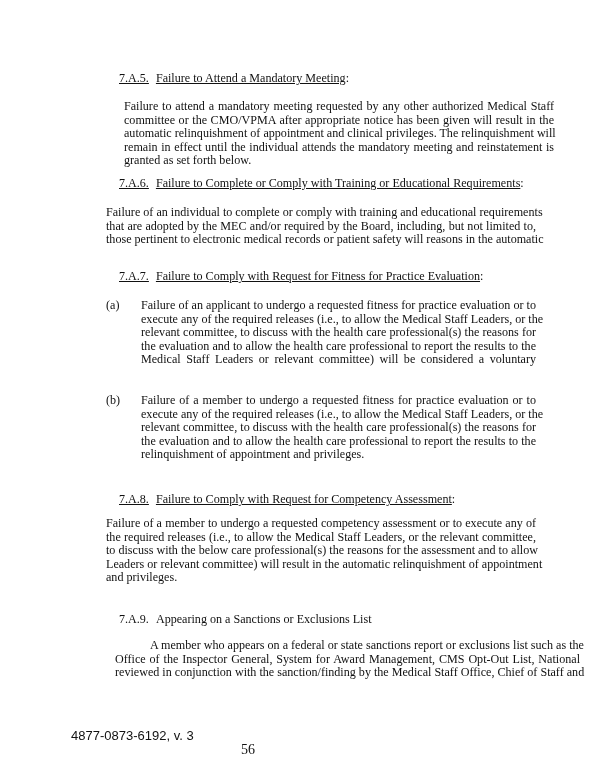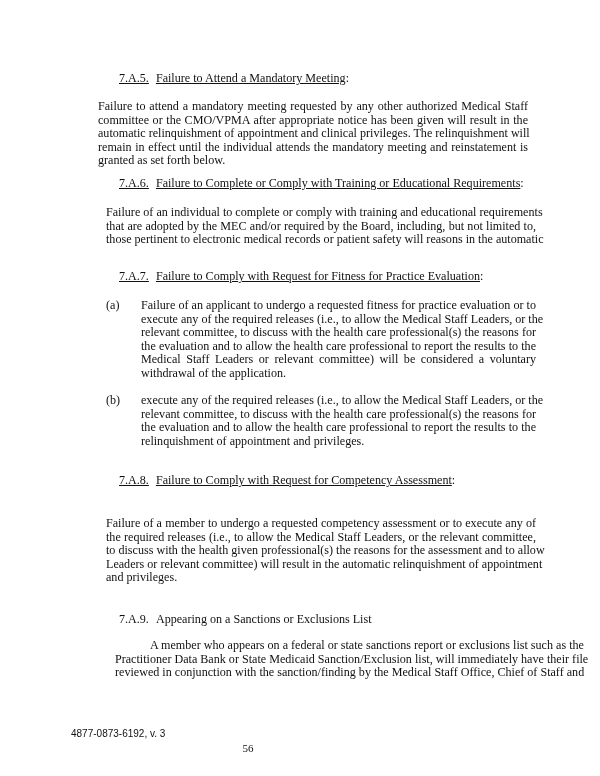--- a/index.html
+++ b/index.html
@@ -22,36 +22,36 @@
       position: absolute; line-height: 13.5px;
     }
     .line {
       display: block; white-space: nowrap; text-align: justify; text-align-last: justify;
       height: 13.5px;
     }
     .line.last { text-align-last: left; }
     .marker { position: absolute; left: 106px; line-height: 13.5px; }
     .footer-id {
       position: absolute; left: 71px; top: 728px;
-      font-family: "Liberation Sans", "DejaVu Sans", sans-serif; font-size: 10px;
+      font-family: "Liberation Sans", "DejaVu Sans", sans-serif; font-size: 13px;
     }
     .page-num {
       position: absolute; left: 0; width: 496px; text-align: center; top: 742px;
-      font-size: 11px;
+      font-size: 14px;
     }
   </style>
 </head>
 <body>
 
 <div class="page">
 
   <div class="heading" style="top:71px;">
     <span class="num">7.A.5.</span><span class="title">Failure to Attend a Mandatory Meeting</span><span>:</span>
   </div>
-  <div class="para" style="left:98px; width:430px; top:100px;">
+  <div class="para" style="left:124px; width:430px; top:100px;">
     <span class="line">Failure to attend a mandatory meeting requested by any other authorized Medical Staff</span>
     <span class="line">committee or the CMO/VPMA after appropriate notice has been given will result in the</span>
     <span class="line">automatic relinquishment of appointment and clinical privileges.  The relinquishment will</span>
     <span class="line">remain in effect until the individual attends the mandatory meeting and reinstatement is</span>
     <span class="line last">granted as set forth below.</span>
   </div>
 
   <div class="heading" style="top:176px;">
     <span class="num">7.A.6.</span><span class="title">Failure to Complete or Comply with Training or Educational Requirements</span><span>:</span>
   </div>
@@ -65,46 +65,46 @@
     <span class="num">7.A.7.</span><span class="title">Failure to Comply with Request for Fitness for Practice Evaluation</span><span>:</span>
   </div>
 
   <div class="marker" style="top:299px;">(a)</div>
   <div class="para" style="left:141px; width:395px; top:299px;">
     <span class="line">Failure of an applicant to undergo a requested fitness for practice evaluation or to</span>
     <span class="line">execute any of the required releases (i.e., to allow the Medical Staff Leaders, or the</span>
     <span class="line">relevant committee, to discuss with the health care professional(s) the reasons for</span>
     <span class="line">the evaluation and to allow the health care professional to report the results to the</span>
     <span class="line">Medical Staff Leaders or relevant committee) will be considered a voluntary</span>
-    <span class="line last">withdrawal of the application.</span>
   </div>
 
   <div class="marker" style="top:394px;">(b)</div>
   <div class="para" style="left:141px; width:395px; top:394px;">
+    <span class="line">Failure of a member to undergo a requested fitness for practice evaluation or to</span>
     <span class="line">execute any of the required releases (i.e., to allow the Medical Staff Leaders, or the</span>
     <span class="line">relevant committee, to discuss with the health care professional(s) the reasons for</span>
     <span class="line">the evaluation and to allow the health care professional to report the results to the</span>
     <span class="line last">relinquishment of appointment and privileges.</span>
   </div>
 
-  <div class="heading" style="top:473px;text-align:right;">
+  <div class="heading" style="top:492px;text-align:right;">
     <span class="num">7.A.8.</span><span class="title">Failure to Comply with Request for Competency Assessment</span><span>:</span>
   </div>
   <div class="para" style="left:106px; width:430px; top:517px;">
     <span class="line">Failure of a member to undergo a requested competency assessment or to execute any of</span>
     <span class="line">the required releases (i.e., to allow the Medical Staff Leaders, or the relevant committee,</span>
-    <span class="line">to discuss with the health given professional(s) the reasons for the assessment and to allow</span>
+    <span class="line">to discuss with the below care professional(s) the reasons for the assessment and to allow</span>
     <span class="line">Leaders or relevant committee) will result in the automatic relinquishment of appointment</span>
     <span class="line last">and privileges.</span>
   </div>
 
   <div class="heading plain" style="top:612px;">
     <span class="num">7.A.9.</span><span class="title">Appearing on a Sanctions or Exclusions List</span><span></span>
   </div>
   <div class="para" style="left:71px; width:465px; top:639px;margin-left:44px;">
     <span class="line" style="padding-left:35px; box-sizing:border-box;">A member who appears on a federal or state sanctions report or exclusions list such as the</span>
-    <span class="line">Practitioner Data Bank or State Medicaid Sanction/Exclusion list, will immediately have their file</span>
+    <span class="line">Office of the Inspector General, System for Award Management, CMS Opt-Out List, National</span>
     <span class="line">reviewed in conjunction with the sanction/finding by the Medical Staff Office, Chief of Staff and</span>
   </div>
 
   <div class="footer-id">4877-0873-6192, v. 3</div>
   <div class="page-num">56</div>
 </div>
 
 </body></html>

